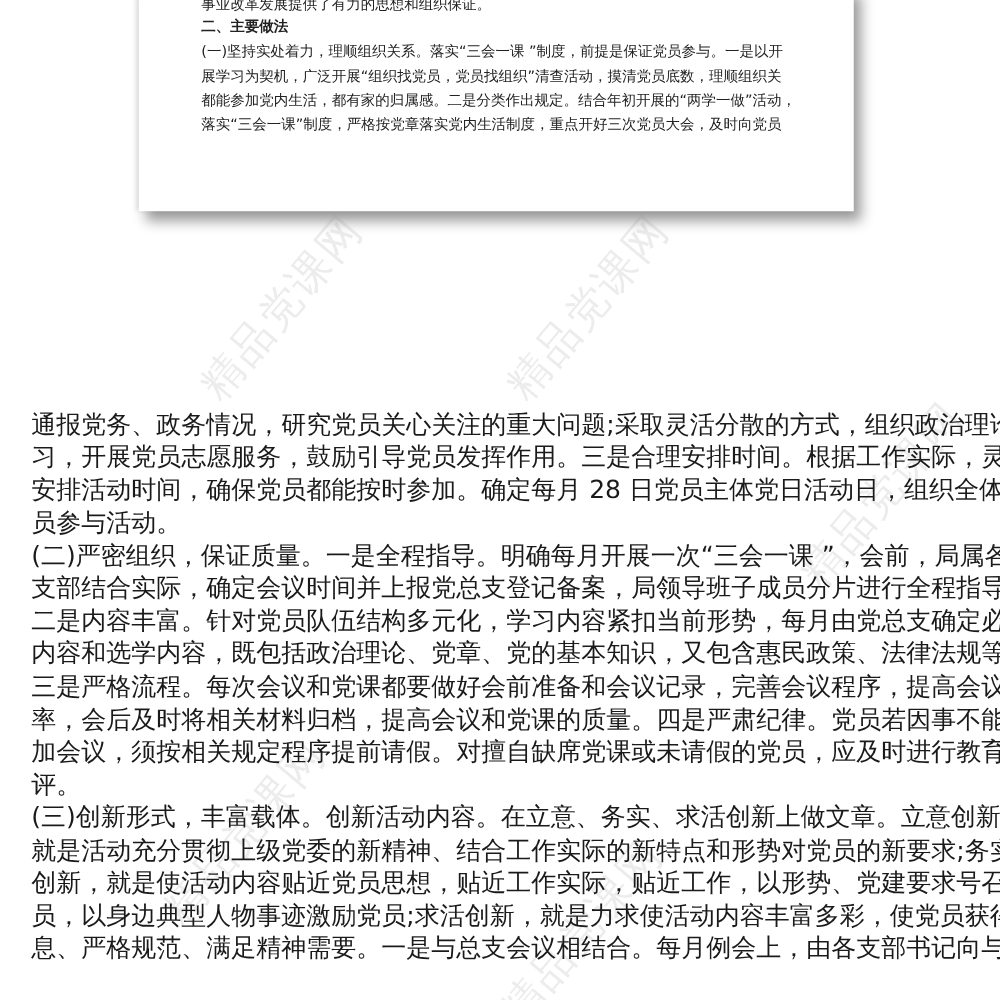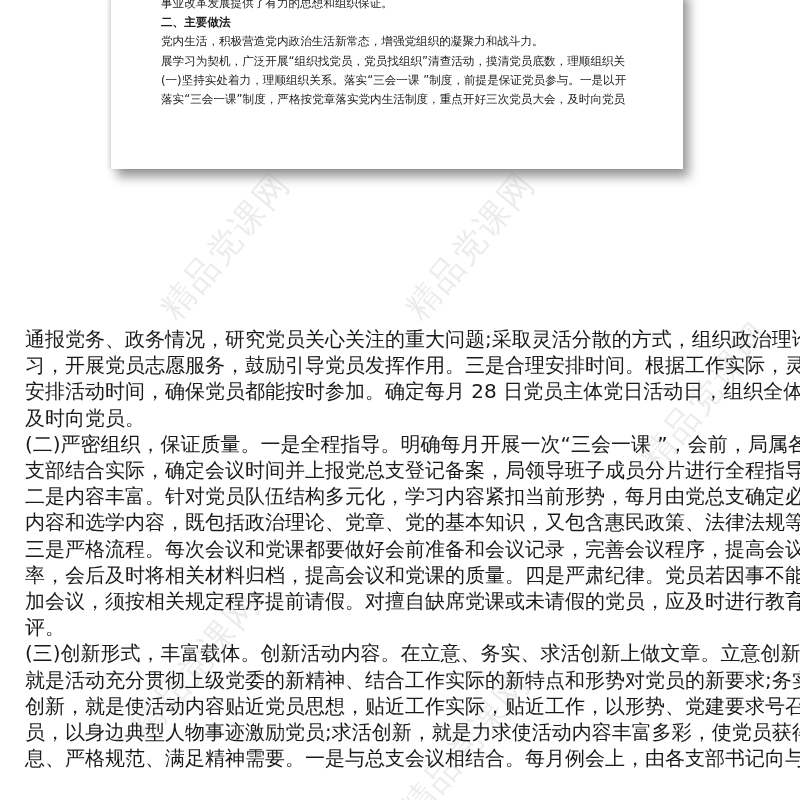--- a/index.html
+++ b/index.html
@@ -74,38 +74,38 @@
 </style>
 </head>
 <body>
 
 <div class="stage">
 
   <div class="page-card">
     <div class="card-body">
       <p>事业改革发展提供了有力的思想和组织保证。</p>
       <p class="heading">二、主要做法</p>
-      <p>党内生活，积极营造党内政治生活新常态，增强党组织的凝聚力和战斗力。</p>
+      <p>(一)坚持实处着力，理顺组织关系。落实“三会一课 ”制度，前提是保证党员参与。一是以开</p>
       <p>展学习为契机，广泛开展“组织找党员，党员找组织”清查活动，摸清党员底数，理顺组织关</p>
-      <p>(一)坚持实处着力，理顺组织关系。落实“三会一课 ”制度，前提是保证党员参与。一是以开</p>
+      <p>都能参加党内生活，都有家的归属感。二是分类作出规定。结合年初开展的“两学一做”活动，</p>
       <p>落实“三会一课”制度，严格按党章落实党内生活制度，重点开好三次党员大会，及时向党员</p>
     </div>
   </div>
 
   <div class="watermark" style="left:150px; top:300px;">精品党课网</div>
   <div class="watermark" style="left:395px; top:300px;">精品党课网</div>
   <div class="watermark" style="left:630px; top:450px;">精品党课网</div>
   <div class="watermark" style="left:120px; top:720px;">精品党课网</div>
   <div class="watermark" style="left:390px; top:800px;">精品党课网</div>
 
   <div class="main-text">
     <p>通报党务、政务情况，研究党员关心关注的重大问题;采取灵活分散的方式，组织政治理论学</p>
     <p>习，开展党员志愿服务，鼓励引导党员发挥作用。三是合理安排时间。根据工作实际，灵活</p>
     <p>安排活动时间，确保党员都能按时参加。确定每月 28 日党员主体党日活动日，组织全体党</p>
-    <p>及时向党员。</p>
+    <p>员参与活动。</p>
     <p>(二)严密组织，保证质量。一是全程指导。明确每月开展一次“三会一课 ”，会前，局属各党</p>
     <p>支部结合实际，确定会议时间并上报党总支登记备案，局领导班子成员分片进行全程指导。</p>
     <p>二是内容丰富。针对党员队伍结构多元化，学习内容紧扣当前形势，每月由党总支确定必学</p>
     <p>内容和选学内容，既包括政治理论、党章、党的基本知识，又包含惠民政策、法律法规等。</p>
     <p>三是严格流程。每次会议和党课都要做好会前准备和会议记录，完善会议程序，提高会议效</p>
     <p>率，会后及时将相关材料归档，提高会议和党课的质量。四是严肃纪律。党员若因事不能参</p>
     <p>加会议，须按相关规定程序提前请假。对擅自缺席党课或未请假的党员，应及时进行教育批</p>
     <p>评。</p>
     <p>(三)创新形式，丰富载体。创新活动内容。在立意、务实、求活创新上做文章。立意创新，</p>
     <p>就是活动充分贯彻上级党委的新精神、结合工作实际的新特点和形势对党员的新要求;务实</p>

